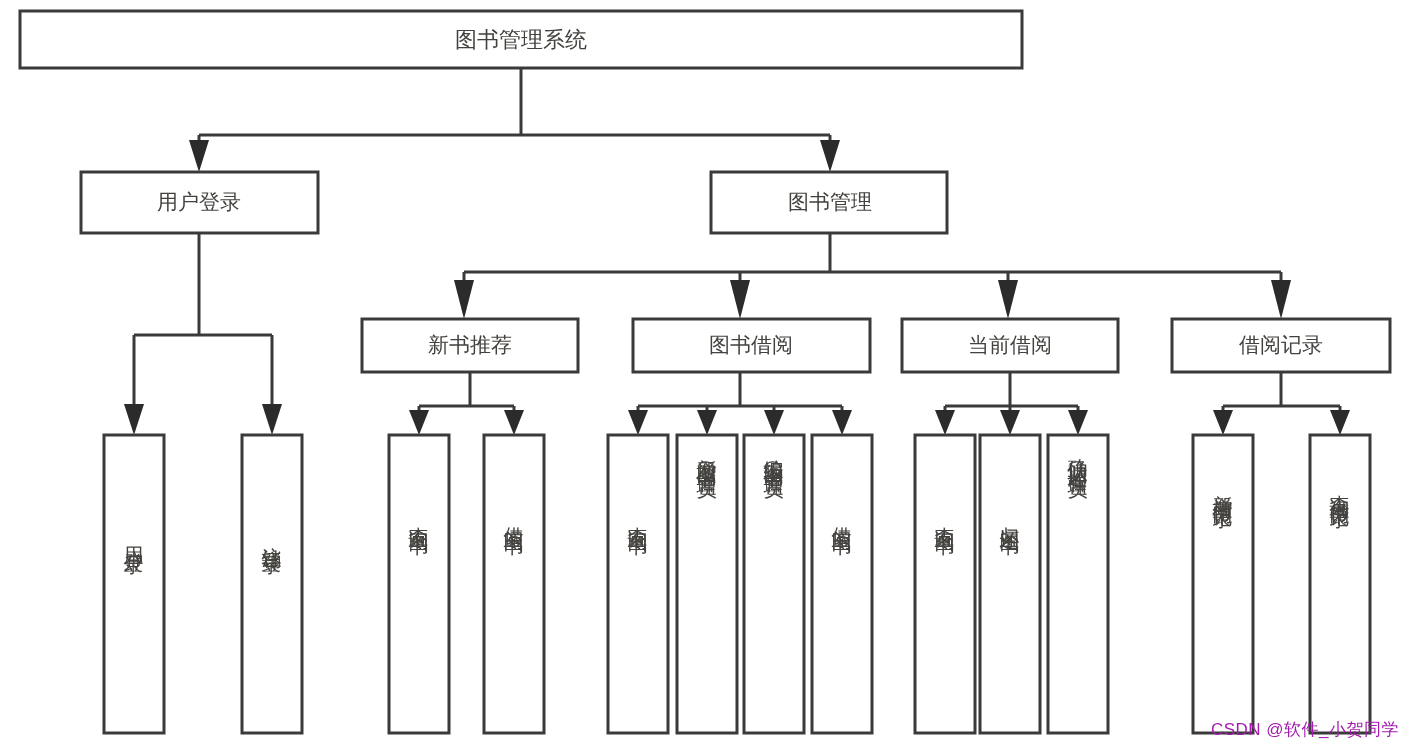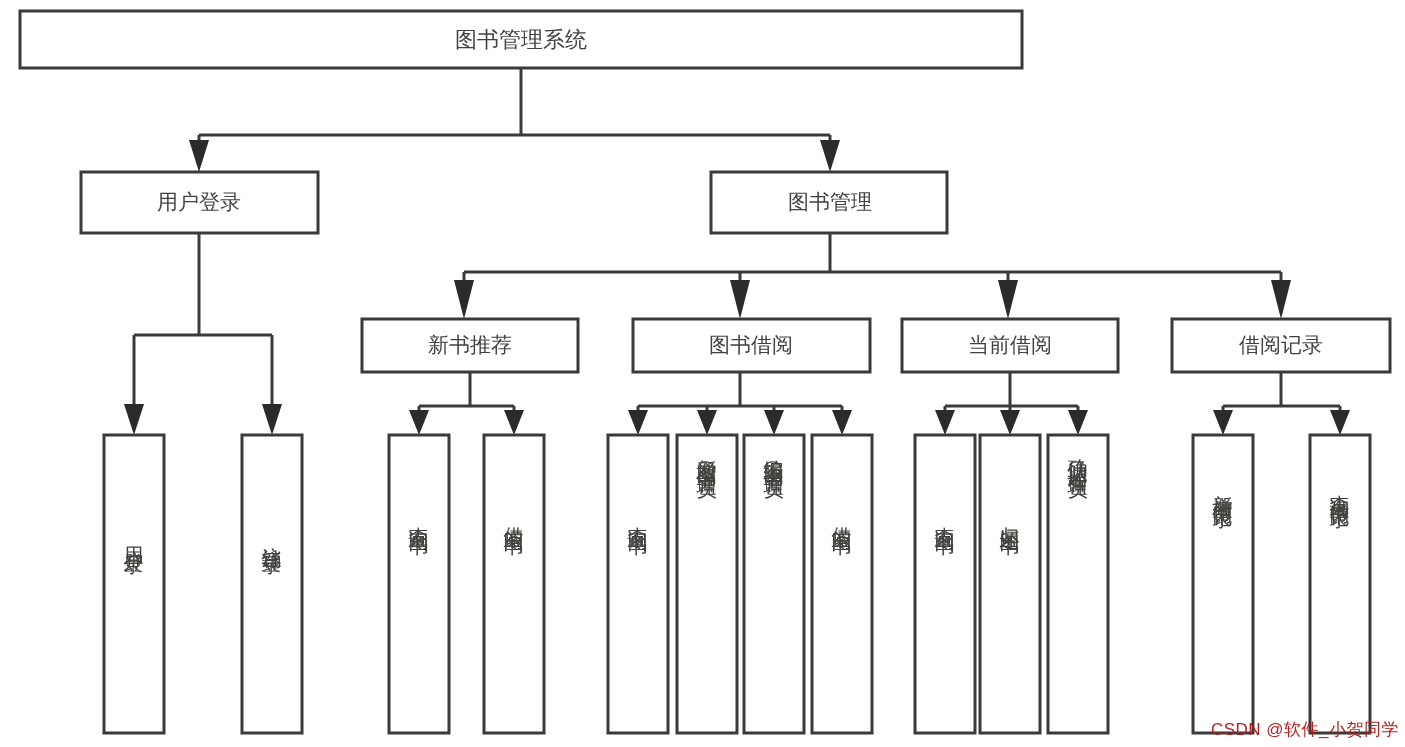--- a/index.html
+++ b/index.html
@@ -72,21 +72,21 @@
     letter-spacing: 3px;
     color: #44423f;
     white-space: nowrap;
   }
   .watermark {
     position: absolute;
     right: 6px;
     bottom: 6px;
     font-family: "Liberation Sans", "DejaVu Sans", sans-serif;
     font-size: 17px;
-    color: #b91c1c;
+    color: #a21caf;
     letter-spacing: 0.5px;
     user-select: none;
   }
 </style>
 </head>
 <body>
 
 <div id="diagram-root">
 
   <svg class="flow" viewBox="0 0 1405 747" xmlns="http://www.w3.org/2000/svg">

